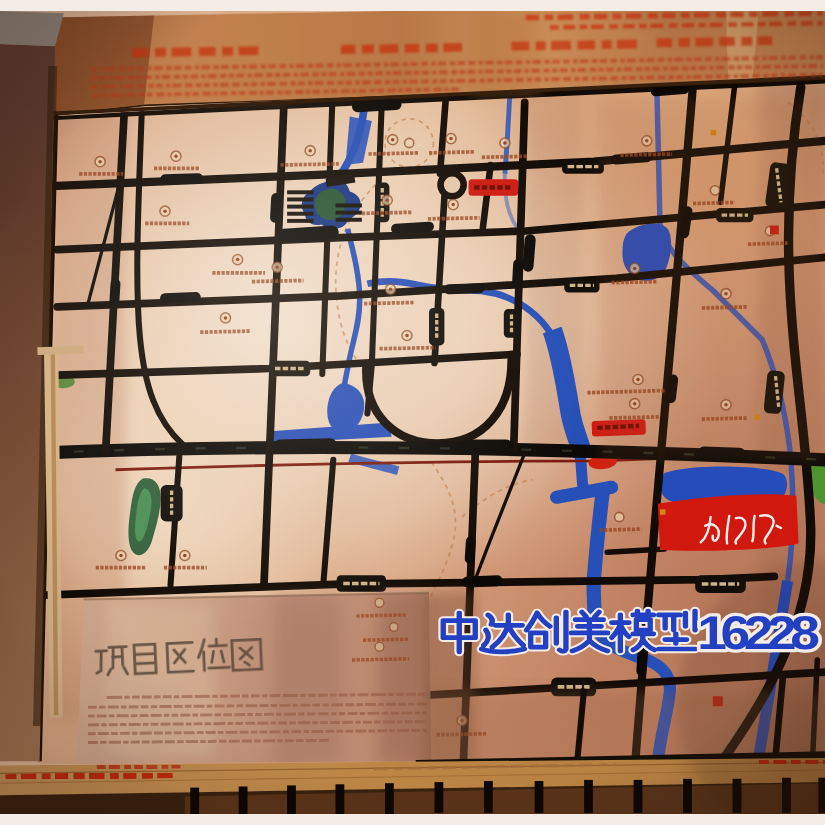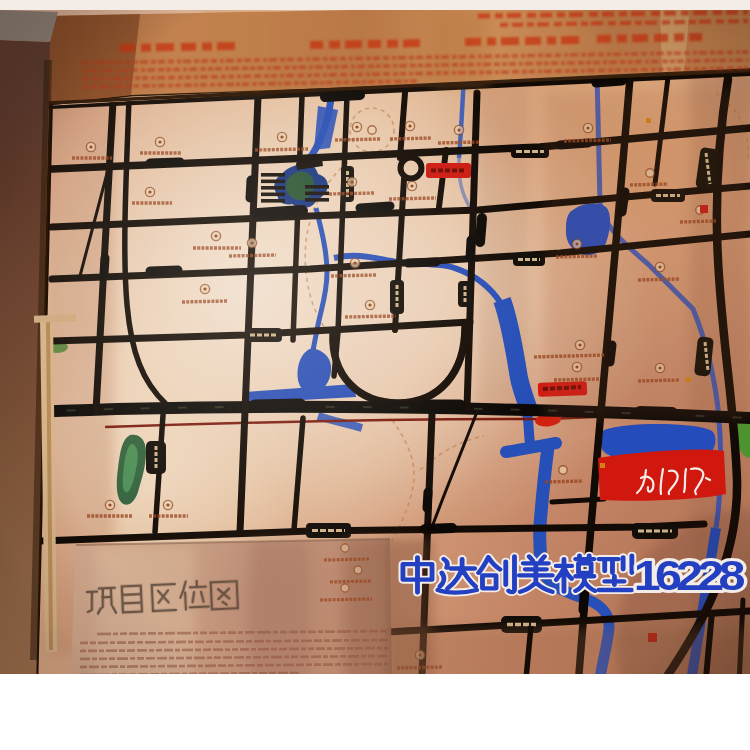--- a/index.html
+++ b/index.html
@@ -1,16 +1,16 @@
 <!DOCTYPE html>
 <html><head>
 <meta charset="utf-8">
 <style>
 html,body{margin:0;padding:0;background:#fff;}
-.stage{position:relative;width:750px;height:674px;overflow:hidden;font-family:"Liberation Sans",sans-serif;background:#e6c2a6;}
+.stage{position:relative;width:750px;height:750px;overflow:hidden;font-family:"Liberation Sans",sans-serif;background:#e6c2a6;}
 svg{display:block;filter:blur(0.55px) saturate(1.08) brightness(0.97) contrast(1.02);}
 </style>
 </head>
 <body>
 <div class="stage">
 <svg width="750" height="750" viewBox="0 0 750 750">
 <defs>
 <clipPath id="mapc">
           <polygon points="46,106 750,66 750,706 34,694"></polygon>
         </clipPath>

